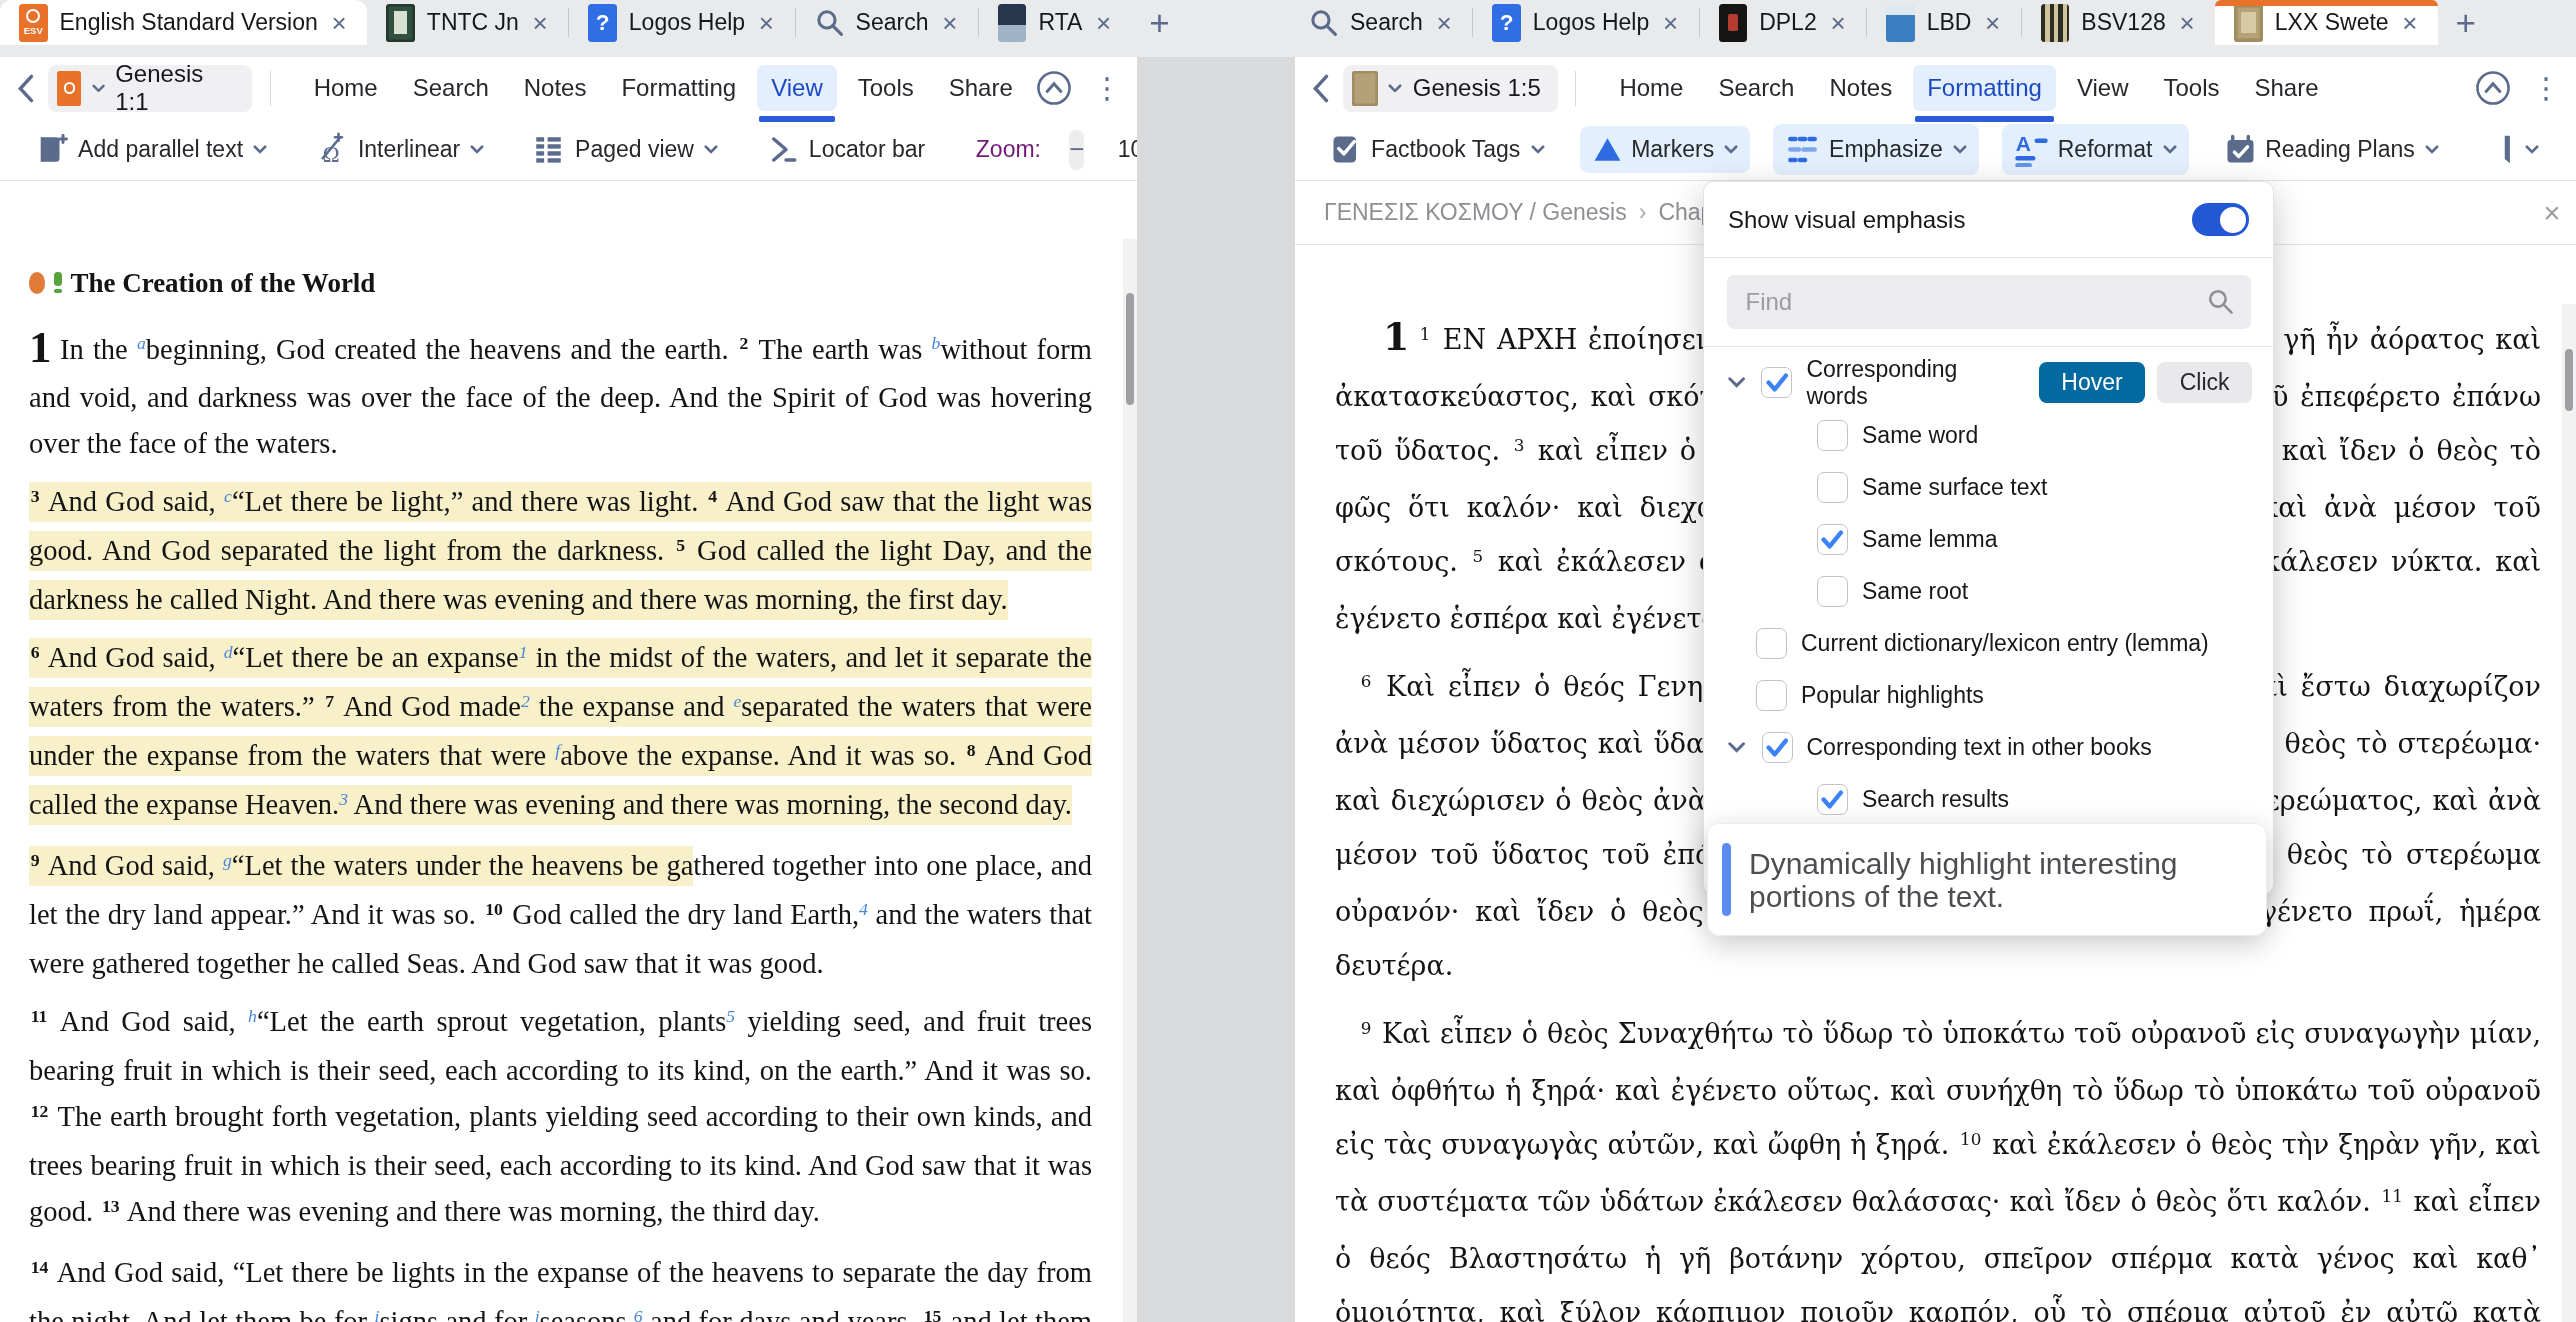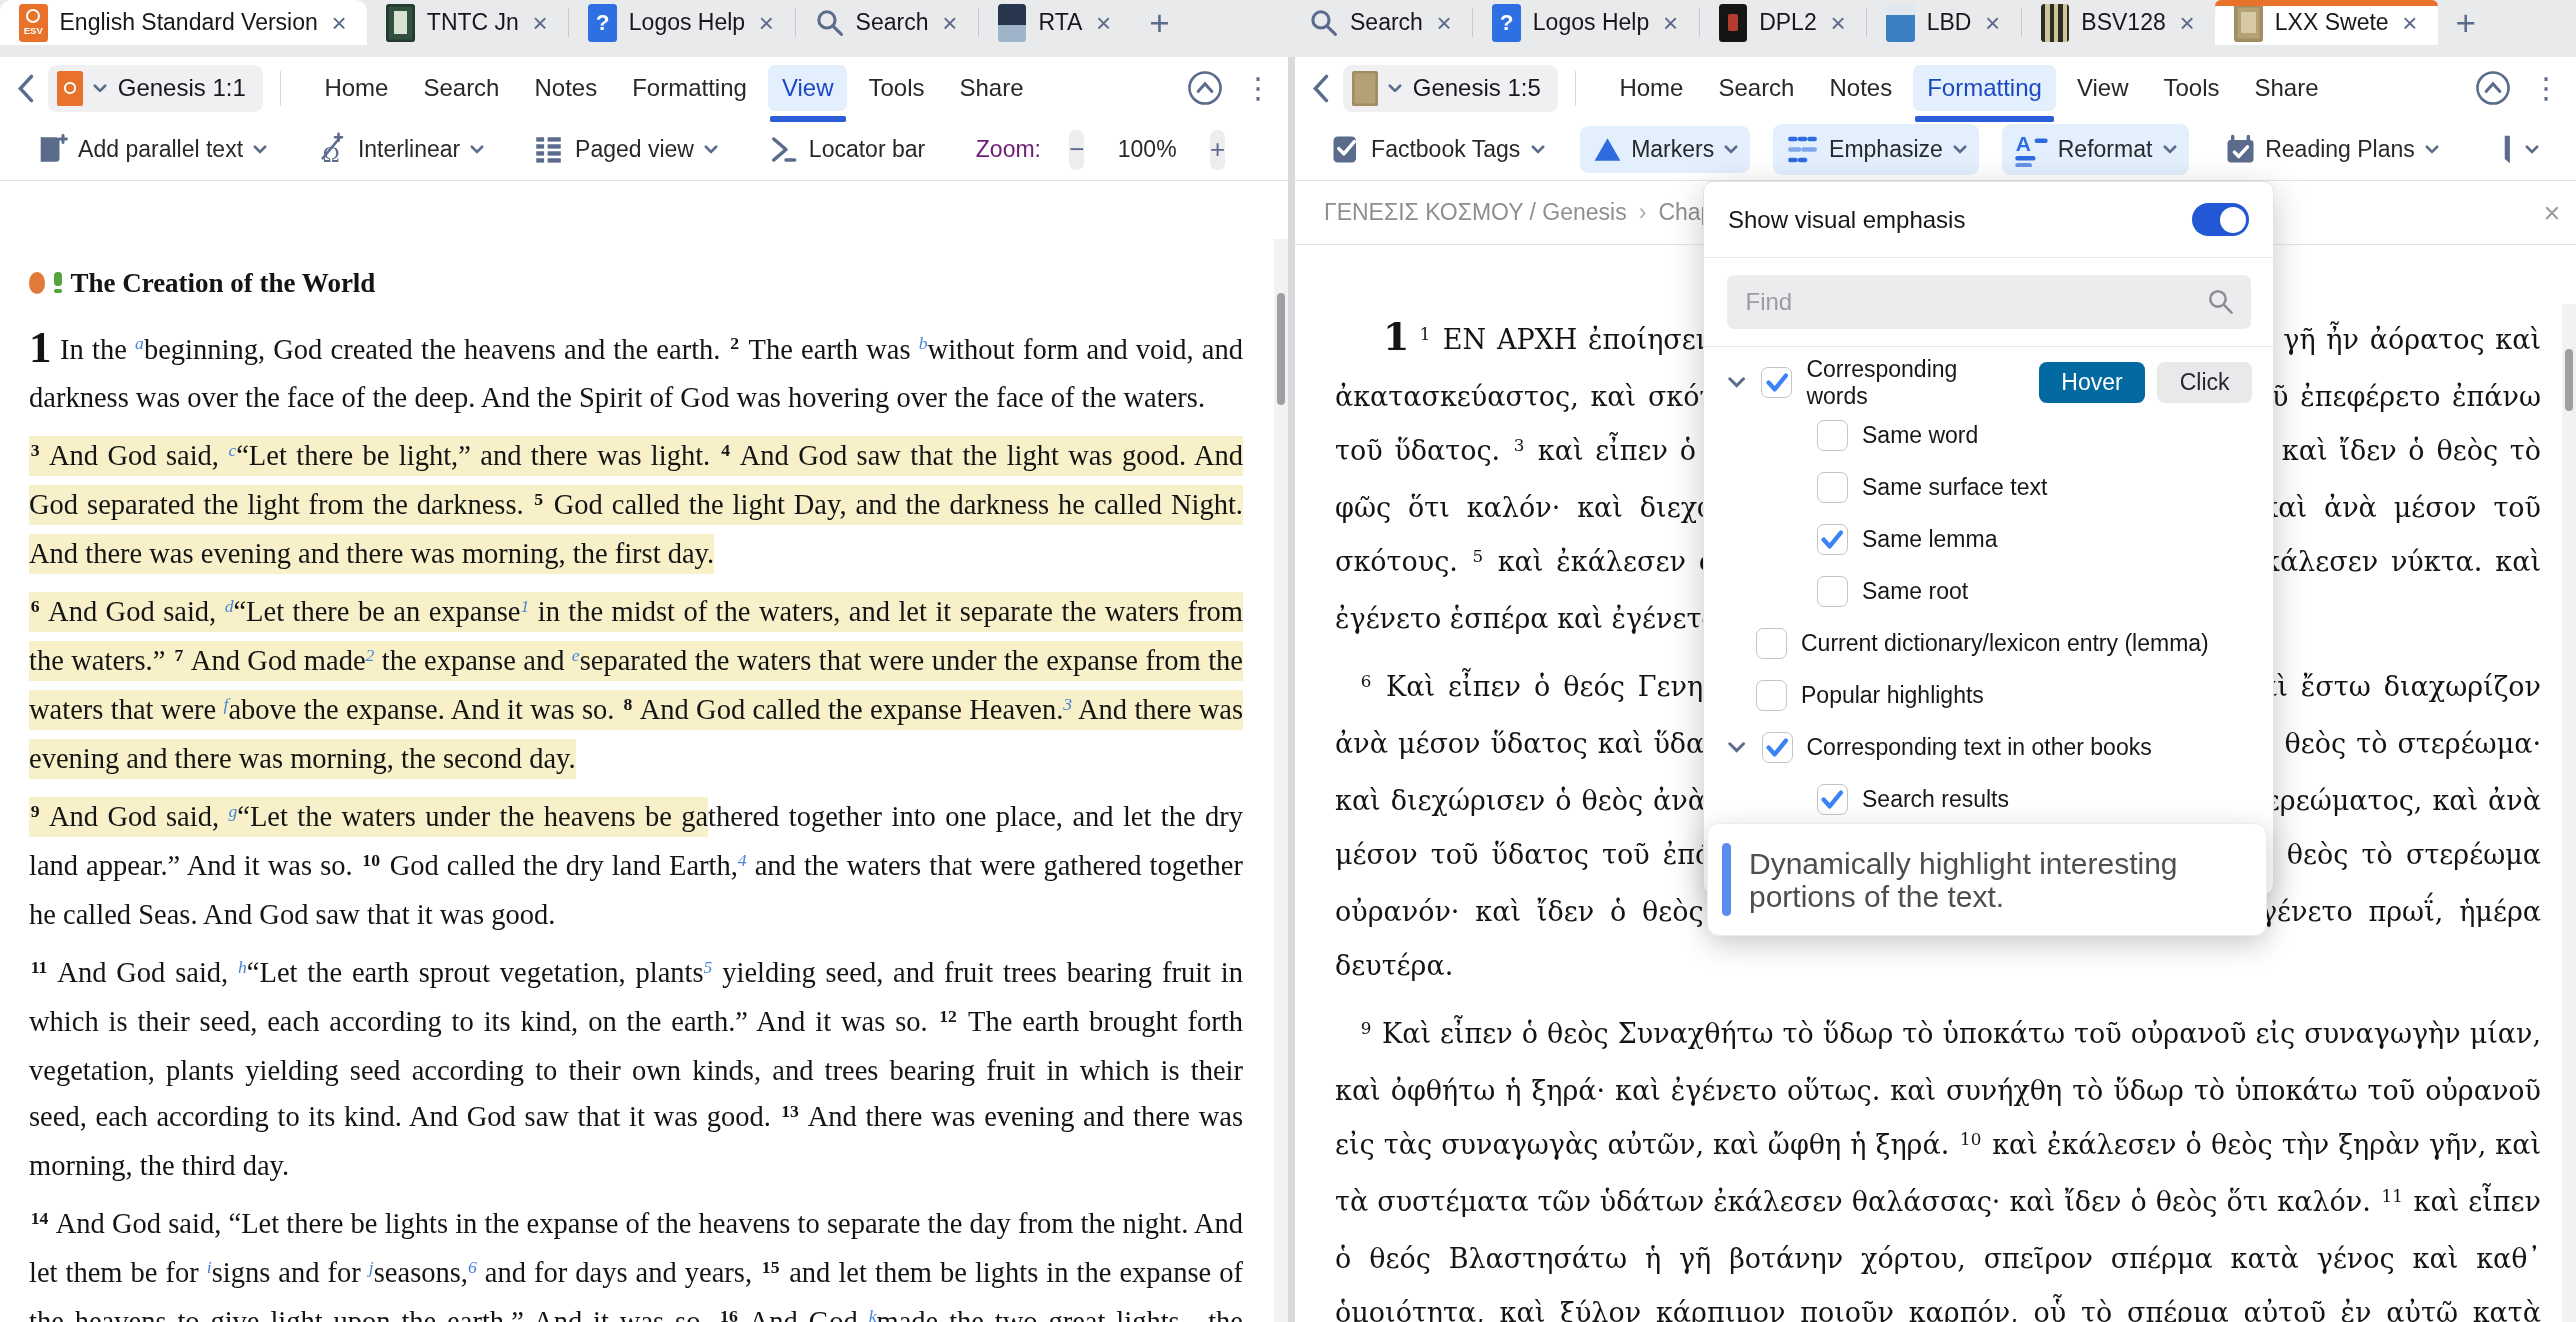--- a/index.html
+++ b/index.html
@@ -30,21 +30,21 @@
   .cover.dpl2 { background:#151515; }
   .cover.dpl2 i { display:block; width:10.4px; height:17.3px; background:#b33c2e; border-radius:1.7px; }
   .cover.lbd { background:linear-gradient(#dfe8ef 30%, #3a7fc1 30%); }
   .cover.bsv { background:repeating-linear-gradient(90deg,#2c2c24 0 4.3px,#cfc49a 4.3px 8.6px); }
   .cover.lxx { background:#b4a176; box-shadow:inset 0 0 0 3.5px #a08d62; }
   .cover.lxx i { display:block; width:14.7px; height:21px; background:#d6c9a4; }
   .tab-search-ic { width:29px; height:29px; }
 
   
   .panel { position:absolute; top:57px; bottom:0; background:#fff; overflow:hidden; }
-  #panel-left  { left:0;      width:1288px; }
+  #panel-left  { left:0;      width:1137px; }
   #panel-right { left:1295px; width:1281px; }
 
   .prow1 { position:relative; height:62px; display:flex; align-items:center; padding:0 15.6px; gap:8.6px; }
   .back { color:#5b6b8c; margin-right:5.2px; }
   .refbox { display:flex; align-items:center; gap:10.4px; background:#f0f0f2; border-radius:8.6px;
             height:47px; padding:0 17.3px 0 8.6px; }
   .refbox .mini { width:26px; height:35px; border-radius:2.6px; }
   .refbox .mini.esv { background:#e8722a; display:flex; flex-direction:column; align-items:center; justify-content:center; }
   .refbox .mini.esv .ring { width:11.2px; height:11.2px; border:2.6px solid #fff; border-radius:50%; }
   .refbox .mini.lxx { background:#b4a176; box-shadow:inset 0 0 0 2.6px #a08d62; }

